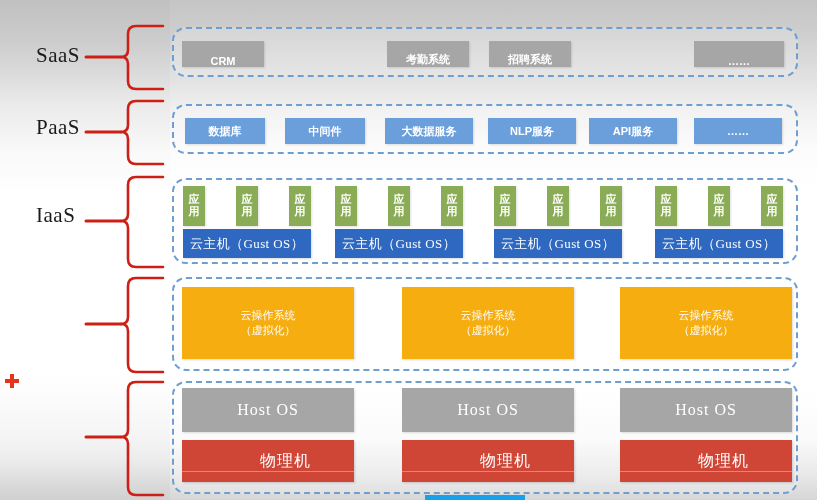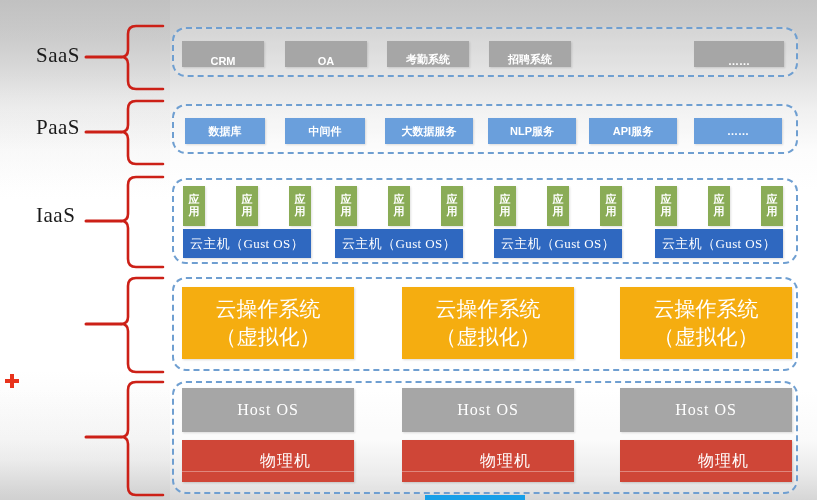--- a/index.html
+++ b/index.html
@@ -142,21 +142,21 @@
     font-size: 13px;
     font-weight: 400;
     font-family: "Liberation Serif", "DejaVu Serif", serif;
     letter-spacing: 0.4px;
     box-shadow: 1px 1px 2px rgba(0,0,0,0.15);
   }
   
   .chip-cloudos {
     height: 72px;
     background: #f5ad10;
-    font-size: 21px;
+    font-size: 11px;
     font-weight: 400;
     line-height: 1.35;
     flex-direction: column;
     font-family: "Liberation Serif", "DejaVu Serif", serif;
     box-shadow: 1px 1px 2px rgba(0,0,0,0.15);
   }
   .chip-cloudos span { display: block; }
   
   .chip-hostos {
     height: 44px;
@@ -273,23 +273,20 @@
   <div class="layer-box" style="left:172px; top:381px; width:626px; height:113px;"></div>
   <div id="hardware-row"></div>
 
   <div class="progress-track">
     <div class="progress-fill" id="progress-fill" style="left: 425px; width: 100px; background: rgb(24, 160, 232);"></div>
   </div>
 
 <div class="chip chip-saas" style="position: absolute; left: 182px; top: 41px; width: 82px; background: rgb(166, 166, 166);">
       <span>CRM</span>
     </div>
-    <div class="chip chip-saas" style="position: absolute; left: 285px; top: 41px; width: 82px; background: rgb(166, 166, 166);">
-      <span>OA</span>
-    </div>
     <div class="chip chip-saas" style="position: absolute; left: 489px; top: 41px; width: 82px; background: rgb(166, 166, 166);">
       <span>招聘系统</span>
     </div>
     <div class="chip chip-saas" style="position: absolute; left: 387px; top: 41px; width: 82px; background: rgb(166, 166, 166);">
       <span>考勤系统</span>
     </div>
     <div class="chip chip-saas" style="position: absolute; left: 694px; top: 41px; width: 90px; background: rgb(166, 166, 166);">
       <span>……</span>
     </div>
     <div class="chip chip-paas" style="position: absolute; left: 185px; top: 118px; width: 80px; background: rgb(106, 159, 220); align-items: center;">

